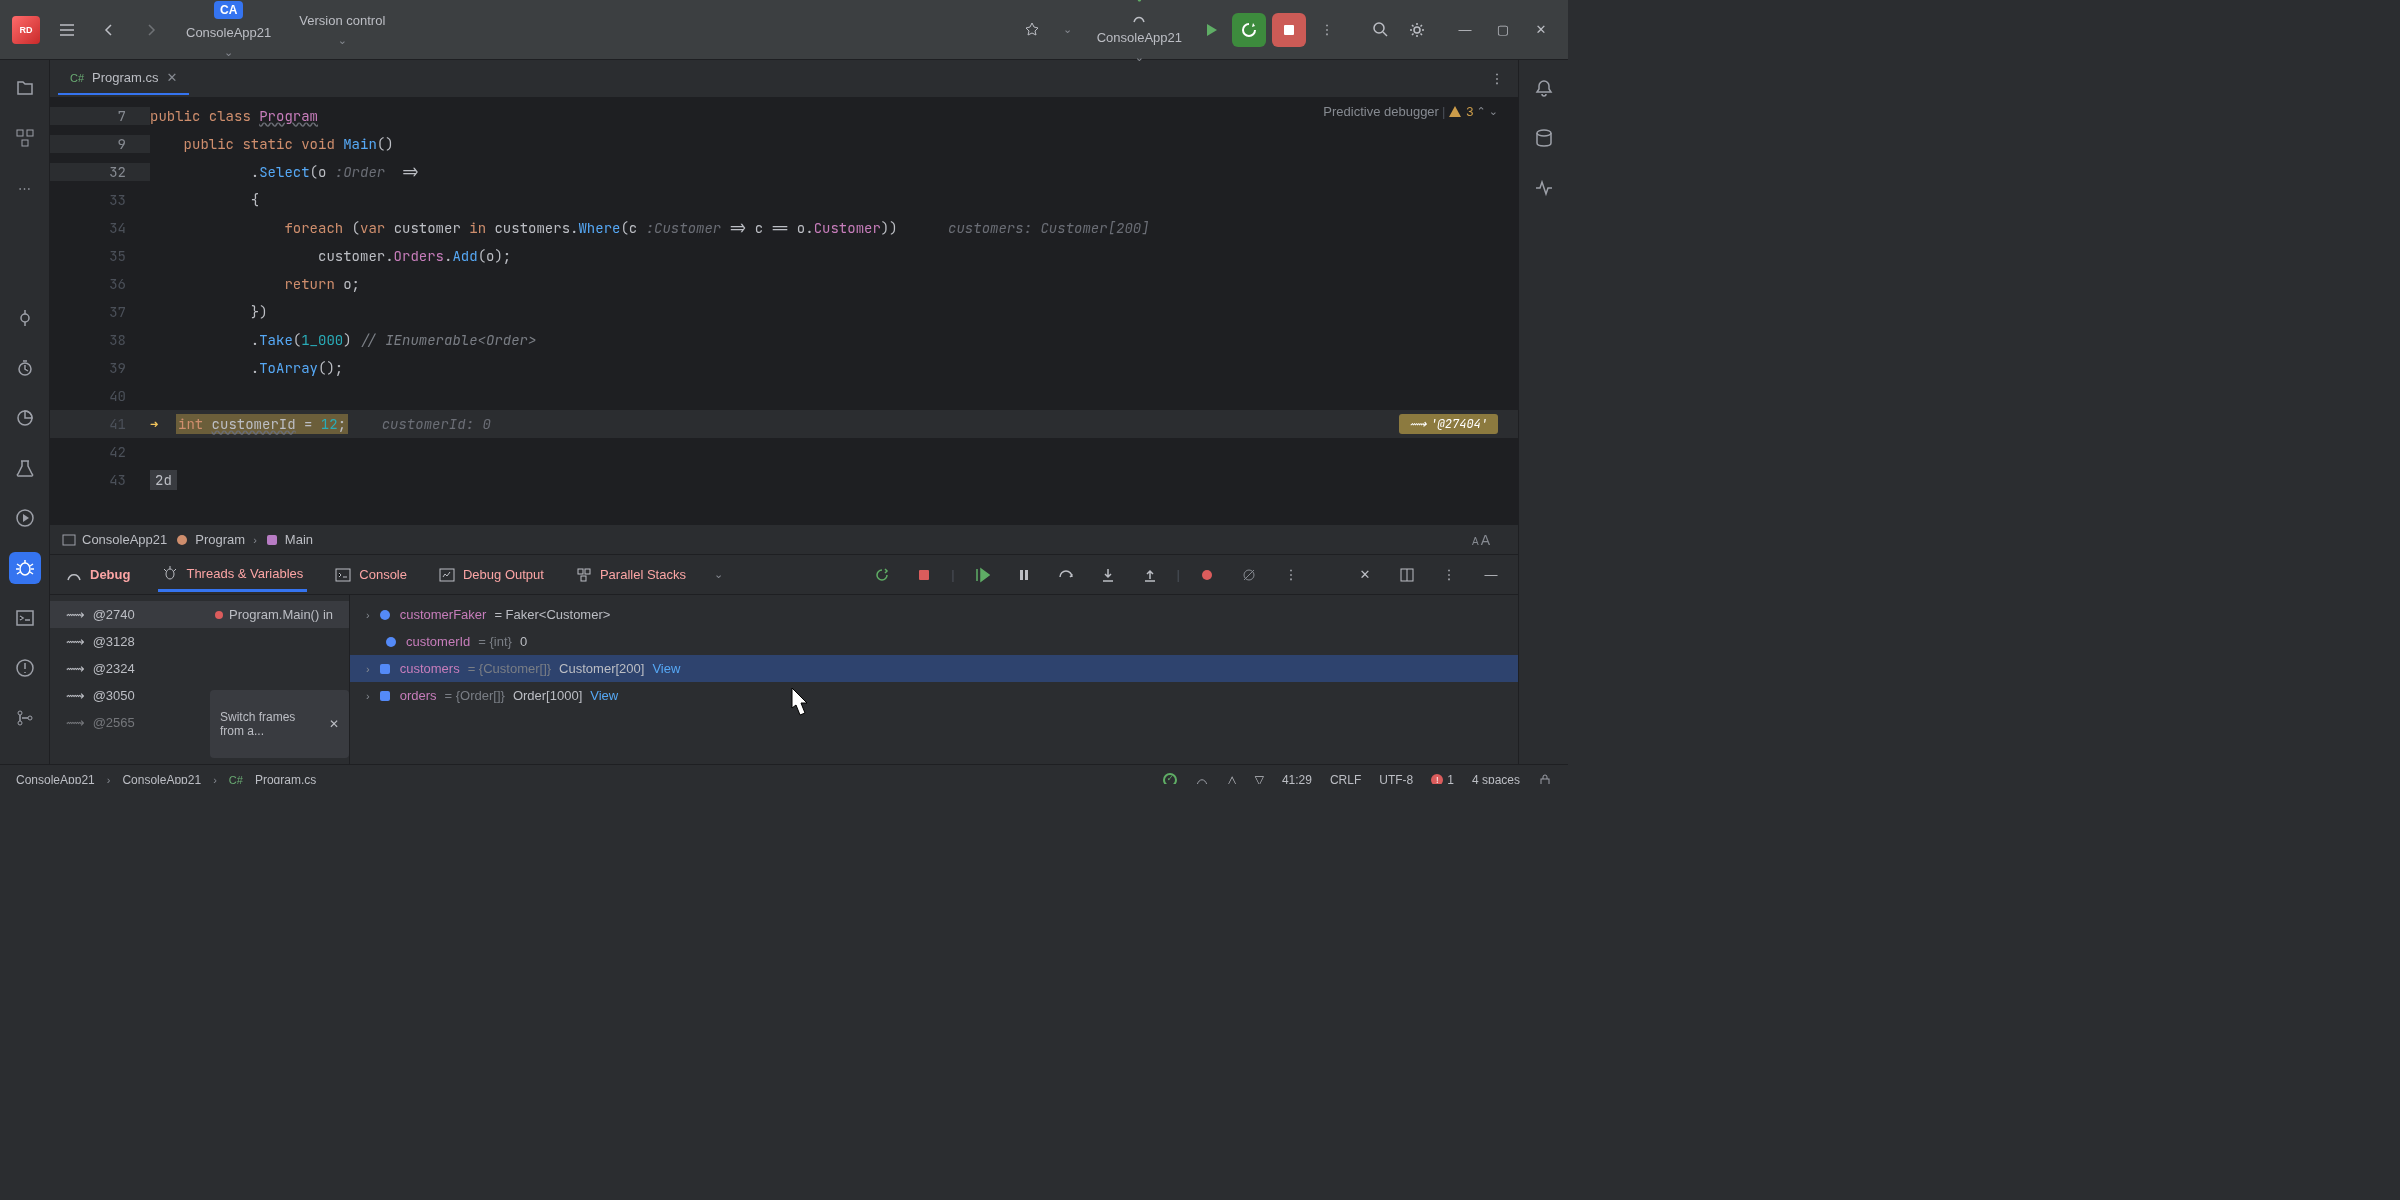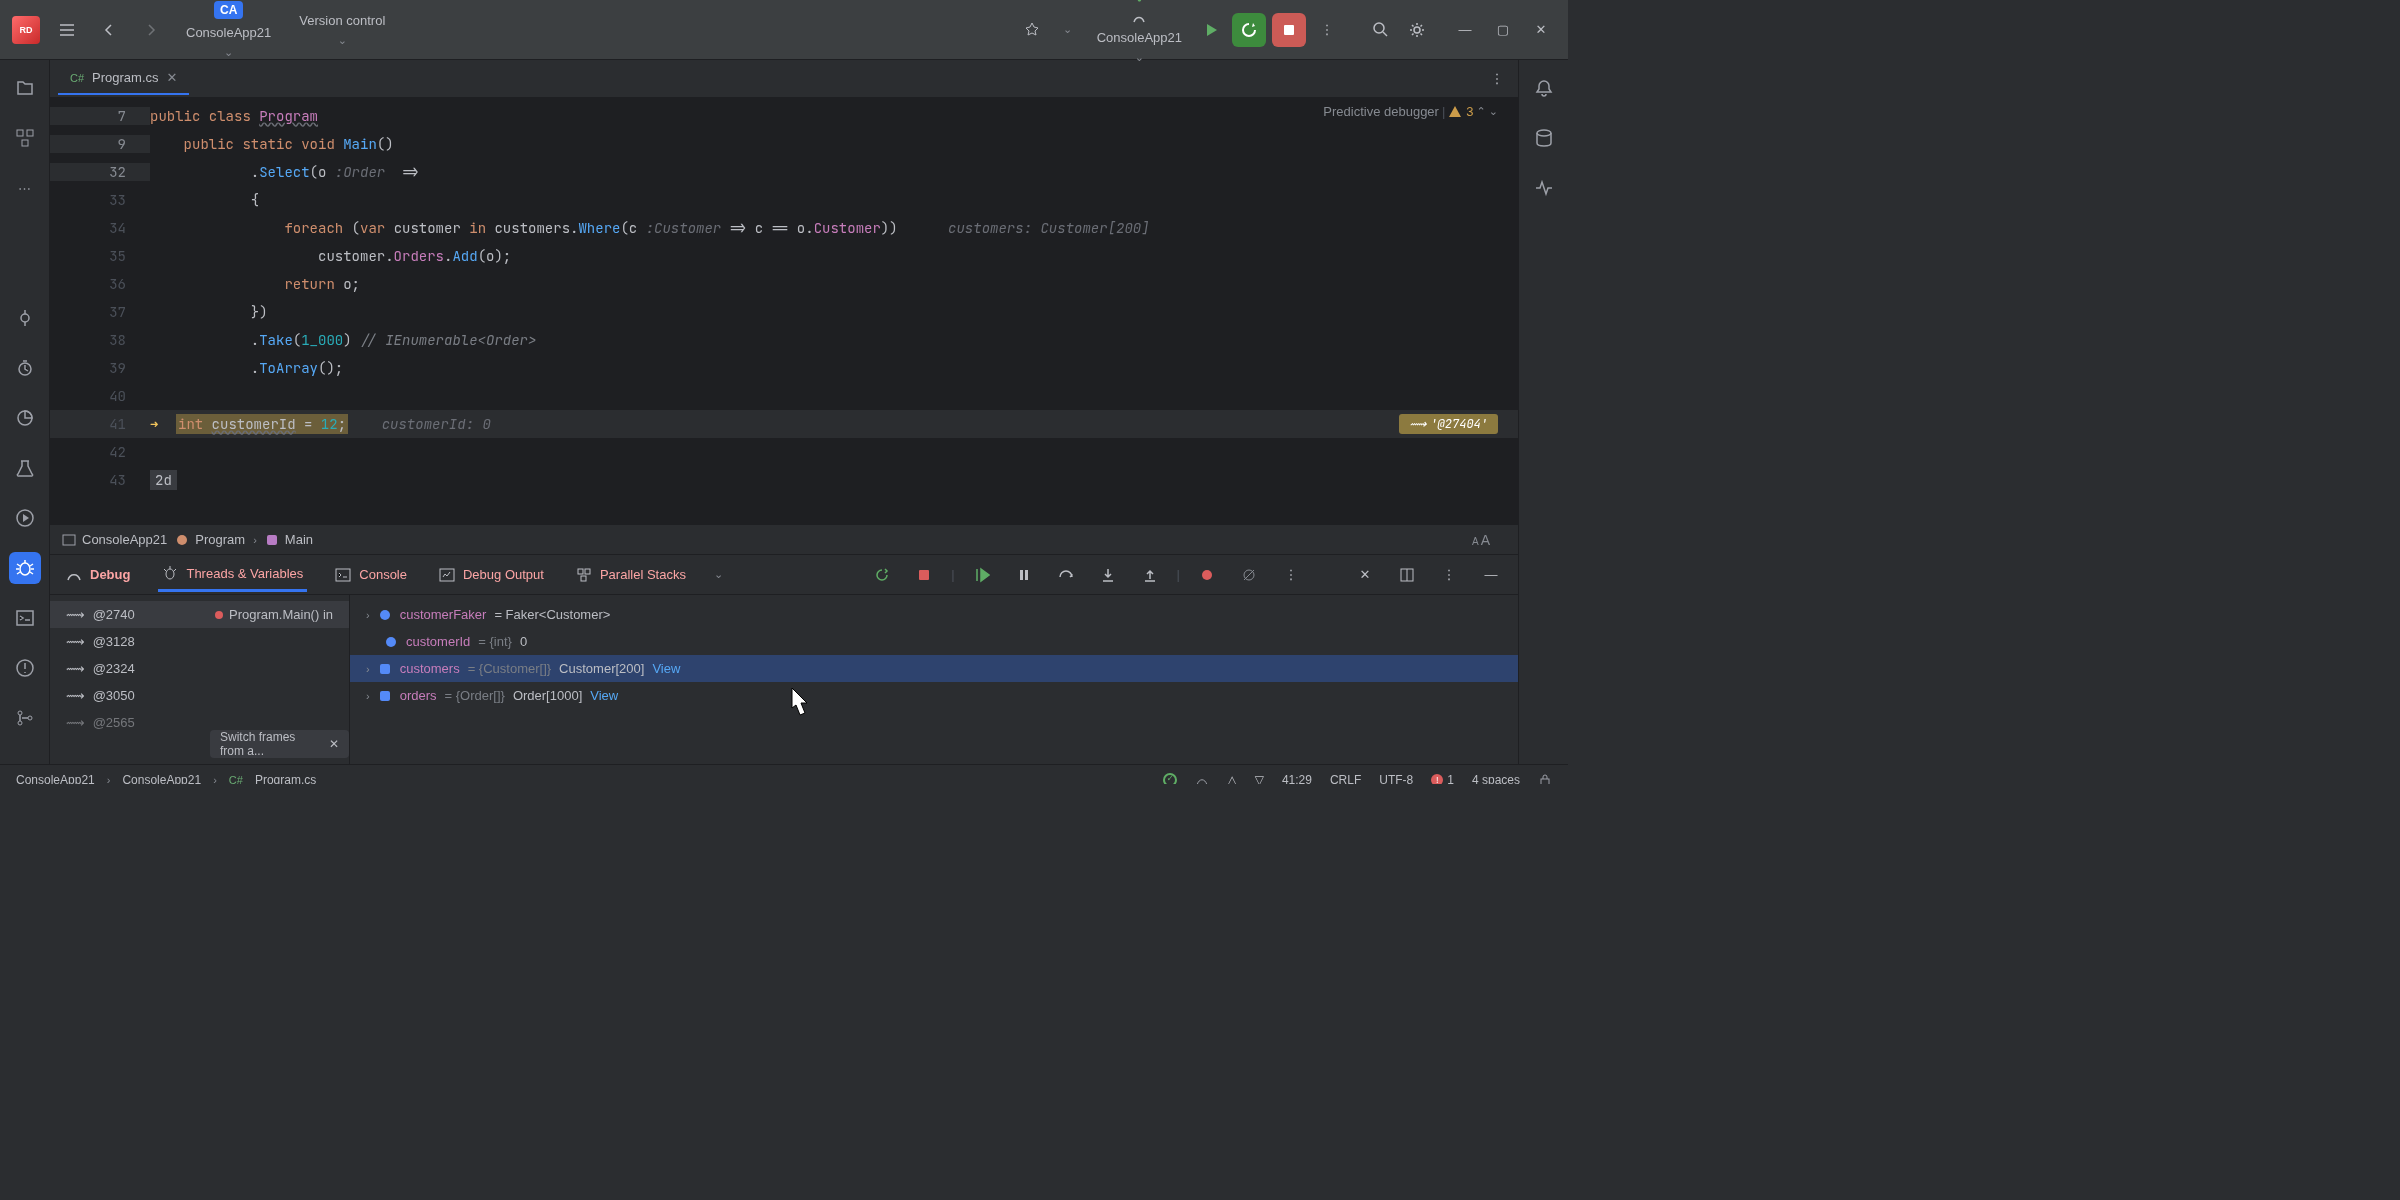--- a/index.html
+++ b/index.html
@@ -48,21 +48,21 @@
 .bc-item { display: flex; align-items: center; gap: 6px; }
 .debug-panel { height: 210px; background: #2b2d30; border-top: 1px solid #1e1f22; display: flex; flex-direction: column; }
 .debug-tabs { height: 40px; display: flex; align-items: center; padding: 0 12px; gap: 24px; border-bottom: 1px solid #1e1f22; }
 .debug-tab { display: flex; align-items: center; gap: 8px; padding: 8px 4px; cursor: pointer; color: #fca5a5; }
 .debug-tab.active { border-bottom: 3px solid #3574f0; }
 .debug-toolbar { display: flex; align-items: center; gap: 12px; margin-left: auto; }
 .debug-body { flex: 1; display: flex; overflow: hidden; }
 .threads-col { width: 300px; border-right: 1px solid #1e1f22; overflow-y: auto; padding: 6px 0; position: relative; }
 .thread-item { padding: 6px 16px; cursor: pointer; display: flex; align-items: center; gap: 8px; font-size: 13px; }
 .thread-item.selected { background: #393b40; }
-.frame-popup { position: absolute; bottom: 6px; left: 160px; background: #393b40; padding: 0 10px; border-radius: 4px; font-size: 12px; display: flex; align-items: center; gap: 10px; }
+.frame-popup { position: absolute; bottom: 6px; left: 160px; background: #393b40; padding: 20px 10px; border-radius: 4px; font-size: 12px; display: flex; align-items: center; gap: 10px; }
 .vars-col { flex: 1; overflow-y: auto; padding: 6px 0; }
 .var-row { padding: 6px 16px; display: flex; align-items: center; gap: 8px; cursor: pointer; font-size: 13px; }
 .var-row.selected { background: #2e436e; }
 .var-name { color: #c77dbb; }
 .var-type { color: #7a7e85; }
 .var-link { color: #56a8f5; }
 .statusbar { height: 30px; background: #2b2d30; border-top: 1px solid #1e1f22; display: flex; align-items: center; padding: 0 16px; gap: 12px; font-size: 12px; }
 .statusbar-right { margin-left: auto; display: flex; align-items: center; gap: 18px; }
 .status-item { display: flex; align-items: center; gap: 4px; }
 .err-dot { width: 12px; height: 12px; background: #db5c5c; border-radius: 50%; display: flex; align-items: center; justify-content: center; color: #fff; font-size: 9px; }

